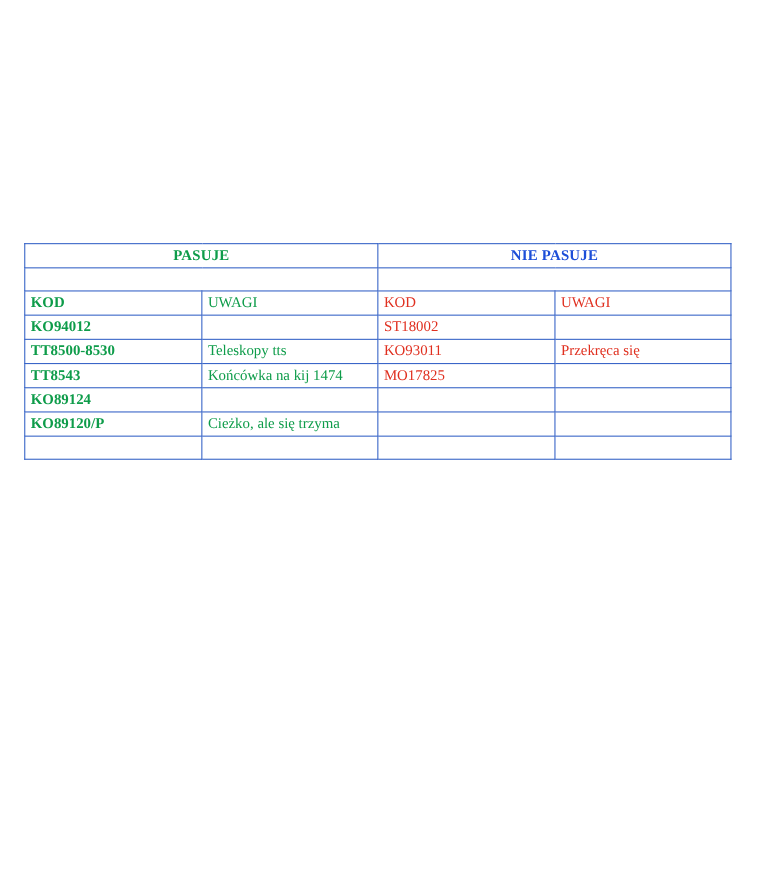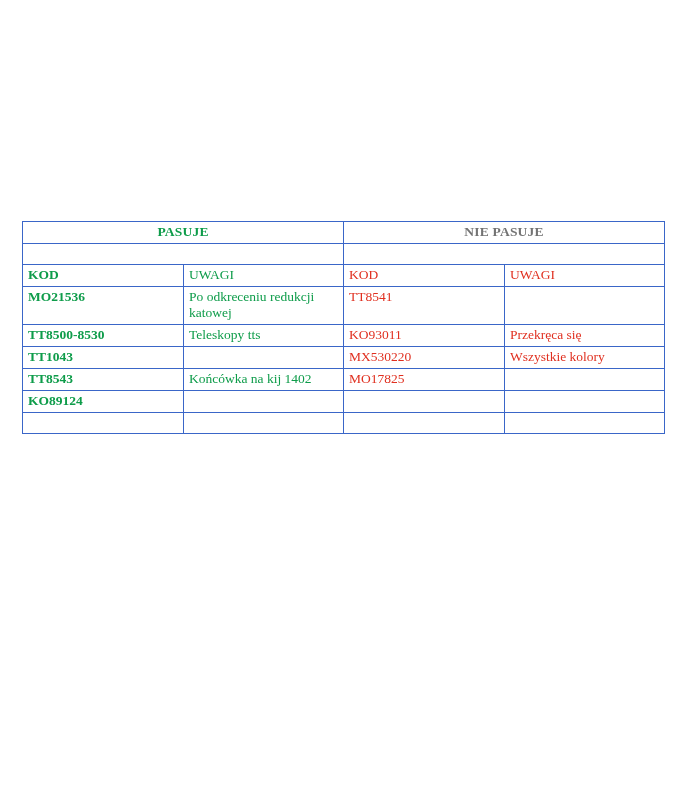--- a/index.html
+++ b/index.html
@@ -46,21 +46,21 @@
   }
   .hdr {
     text-align: center;
     font-weight: bold;
     font-size: 14px;
     letter-spacing: 0.2px;
     padding-top: 3px;
     padding-bottom: 4px;
   }
   .hdr.fits { color: #0e9c4a; }
-  .hdr.nofits { color: #737373; }
+  .hdr.nofits { color: #1d4ed8; }
 
   .green { color: #0e9c4a; }
   .red { color: #e03020; }
   .bold { font-weight: bold; }
 
   .spacer-row td {
     height: 13px;
   }
   .tall td {
     height: 33px;
@@ -90,47 +90,47 @@
           <td colspan="2"></td>
           <td colspan="2"></td>
         </tr>
         <tr>
           <td class="green bold">KOD</td>
           <td class="green">UWAGI</td>
           <td class="red">KOD</td>
           <td class="red">UWAGI</td>
         </tr>
 
-        <tr class="tall">
-          <td class="green bold">MO21536</td>
-          <td class="green">Po odkreceniu redukcji katowej</td>
-          <td class="red">TT8541</td>
+        <tr>
+          <td class="green bold">KO94012</td>
+          <td class="green"></td>
+          <td class="red">ST18002</td>
           <td class="red"></td>
         </tr>
         <tr>
           <td class="green bold">TT8500-8530</td>
           <td class="green">Teleskopy tts</td>
           <td class="red">KO93011</td>
           <td class="red">Przekręca się</td>
         </tr>
         <tr>
-          <td class="green bold">TT1043</td>
-          <td class="green"></td>
-          <td class="red">MX530220</td>
-          <td class="red">Wszystkie kolory</td>
-        </tr>
-        <tr>
           <td class="green bold">TT8543</td>
-          <td class="green">Końcówka na kij 1402</td>
+          <td class="green">Końcówka na kij 1474</td>
           <td class="red">MO17825</td>
           <td class="red"></td>
         </tr>
         <tr>
           <td class="green bold">KO89124</td>
           <td class="green"></td>
+          <td class="red"></td>
+          <td class="red"></td>
+        </tr>
+        <tr>
+          <td class="green bold">KO89120/P</td>
+          <td class="green">Cieżko, ale się trzyma</td>
           <td class="red"></td>
           <td class="red"></td>
         </tr>
         <tr class="blank-tall">
           <td></td>
           <td></td>
           <td></td>
           <td></td>
         </tr>
       </tbody>

